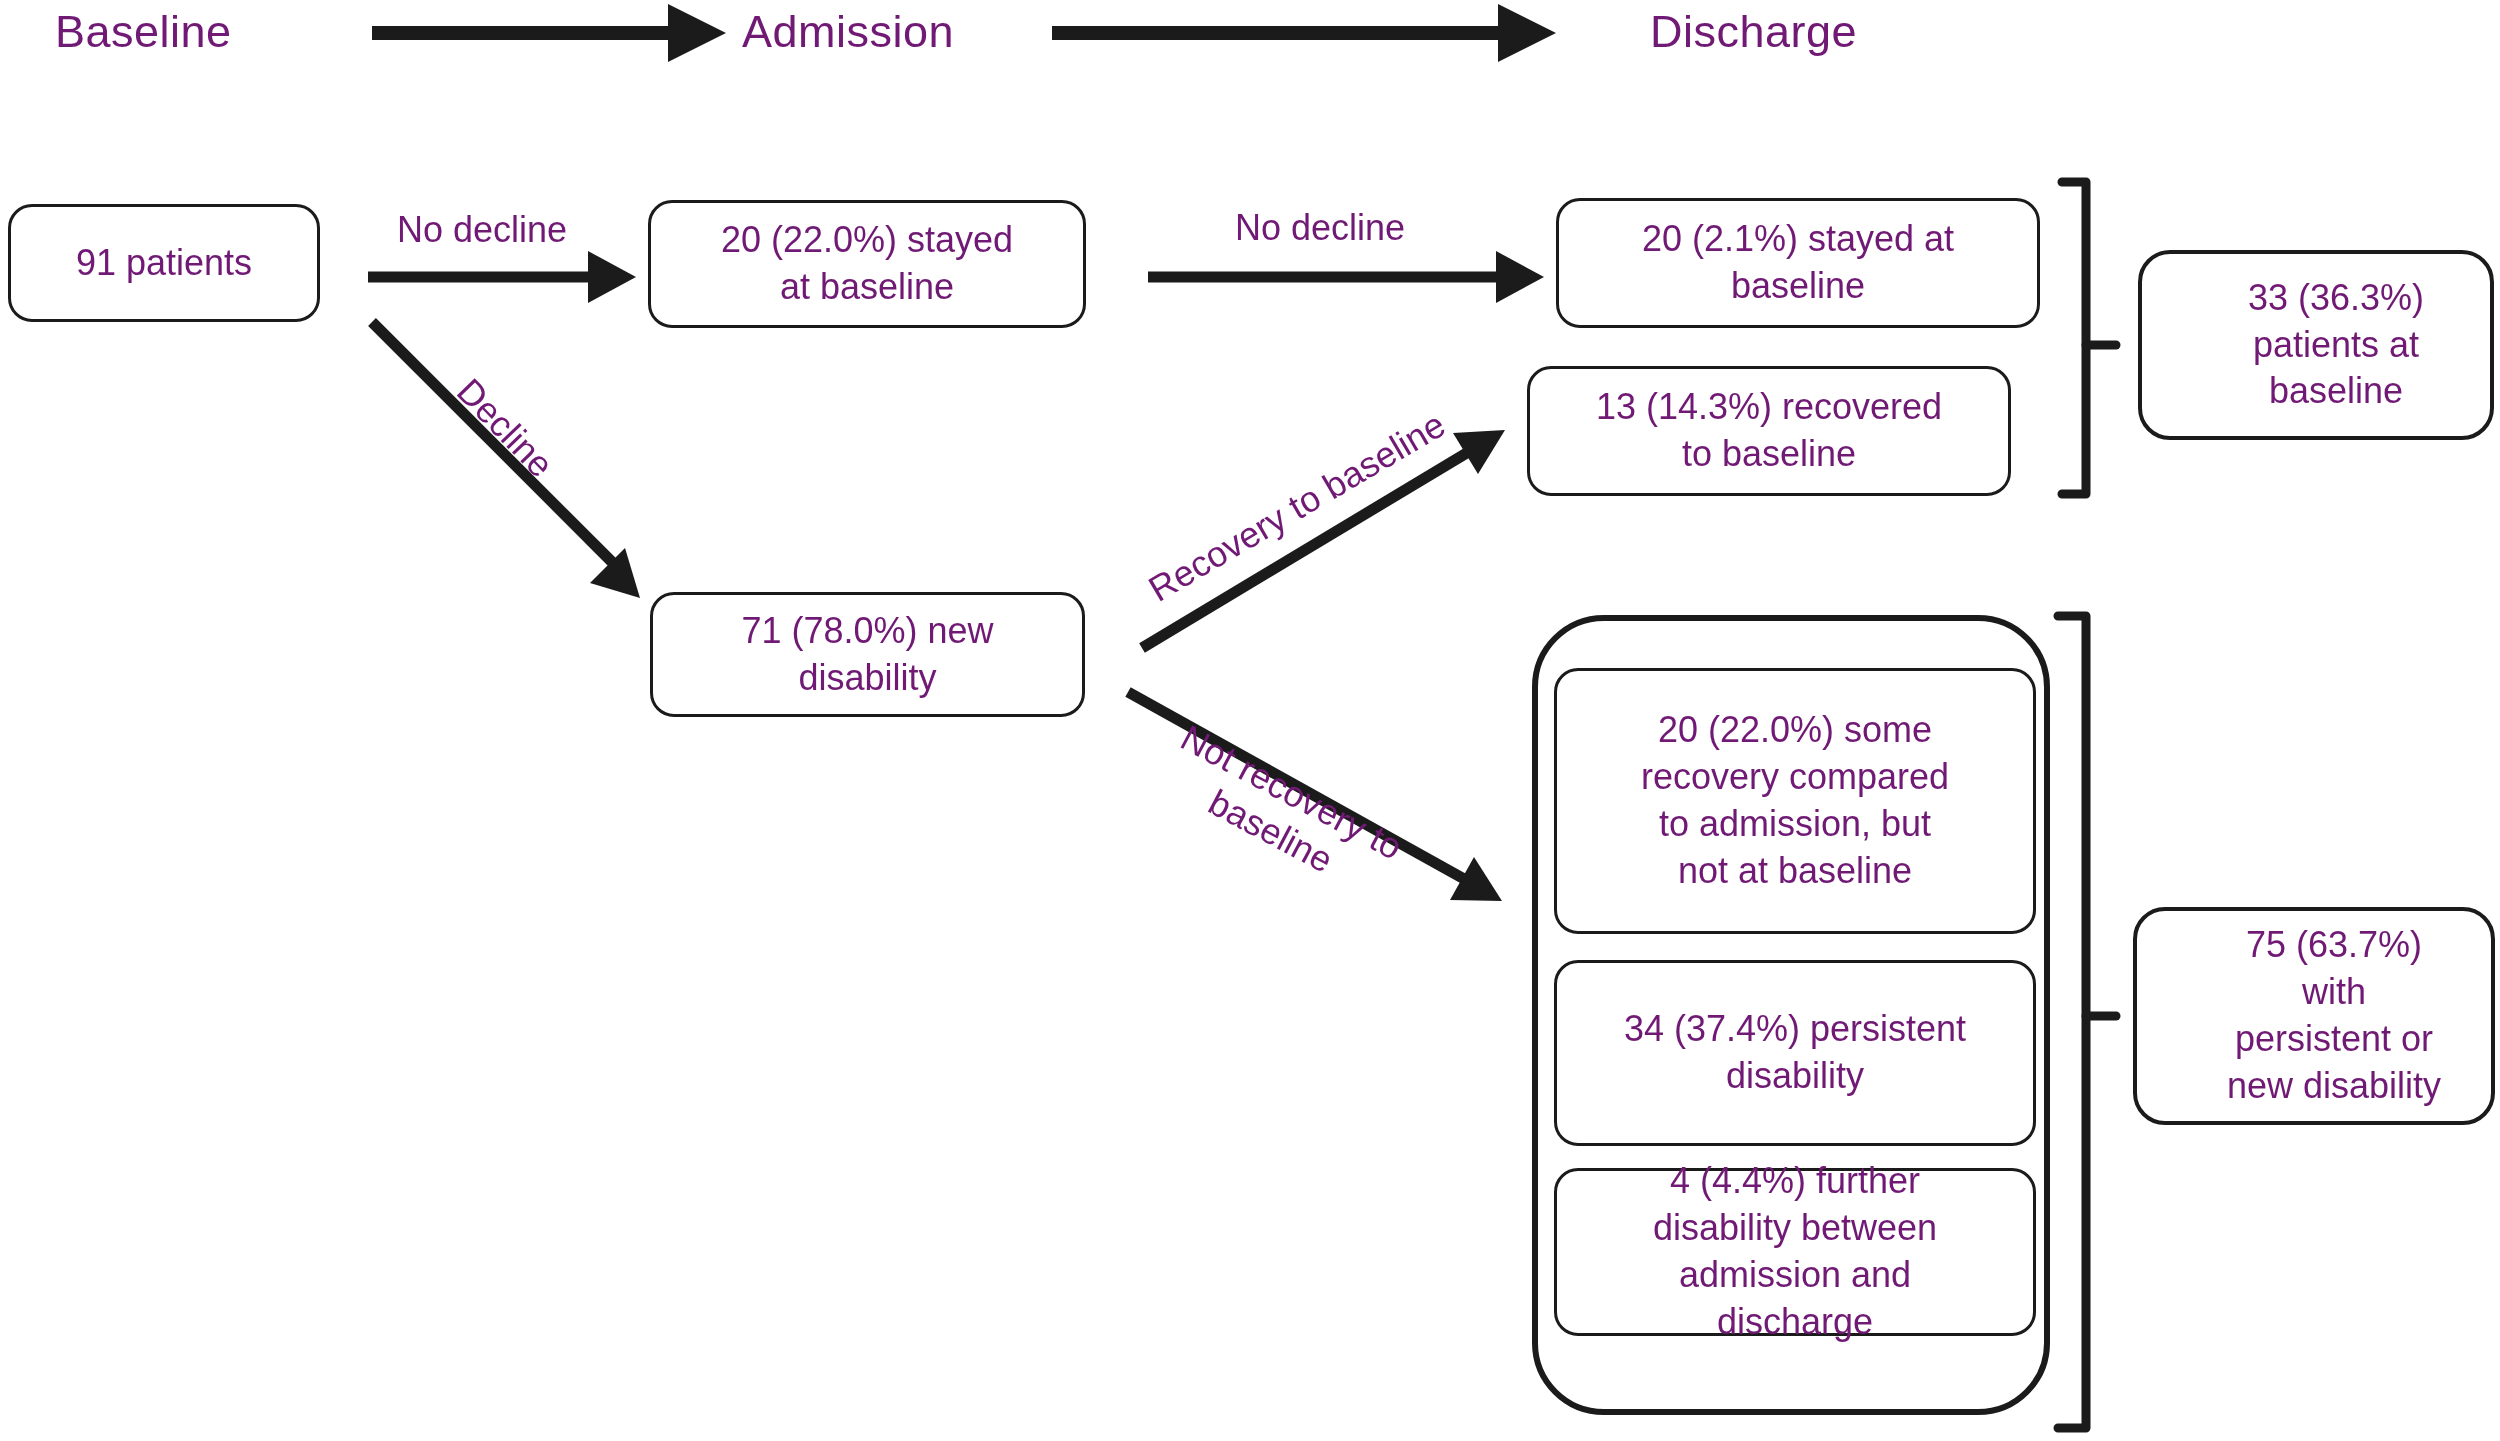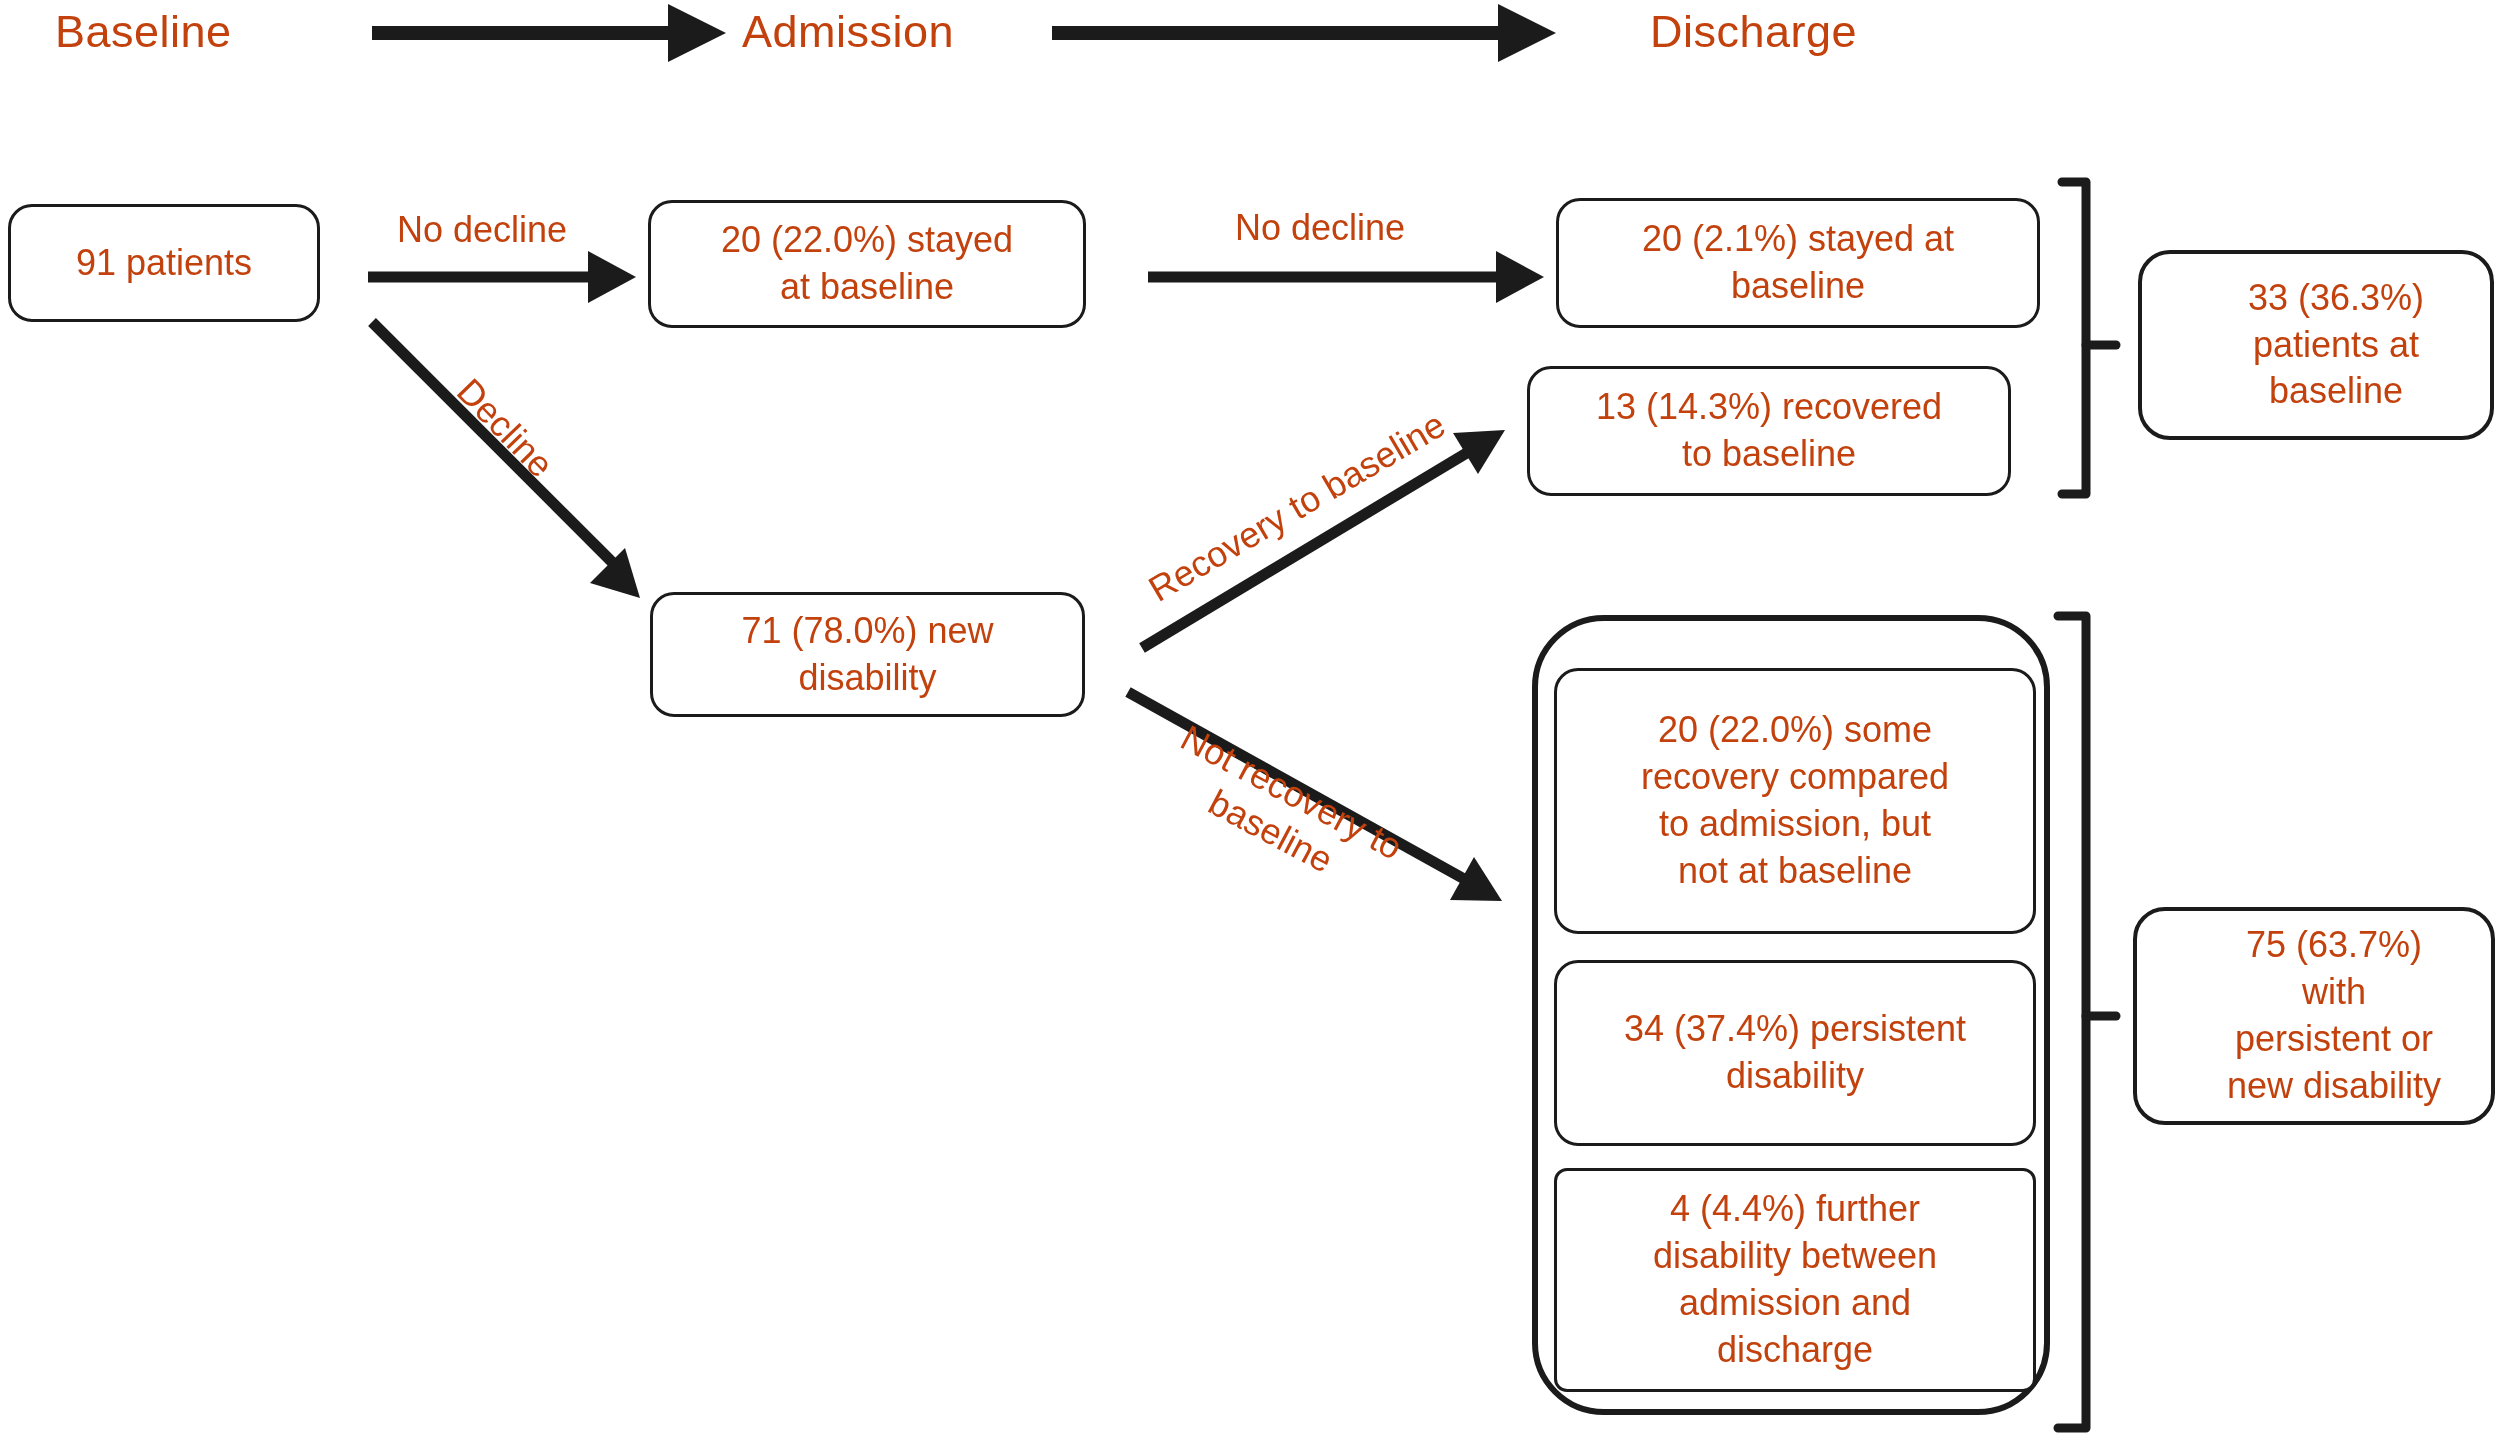--- a/index.html
+++ b/index.html
@@ -1,18 +1,18 @@
 <!DOCTYPE html>
 <html><head>
 <meta charset="utf-8">
 <style>
   html, body { margin:0; padding:0; background:#ffffff; }
   #canvas {
     position:relative; width:2500px; height:1441px; background:#ffffff;
-    font-family:"Liberation Sans", sans-serif; color:#c2410c; overflow:hidden;
+    font-family:"Liberation Sans", sans-serif; color:#701a75; overflow:hidden;
   }
   .stage {
     position:absolute; font-size:45px; letter-spacing:0.5px; white-space:nowrap;
   }
   .node {
     position:absolute; box-sizing:border-box; background:#ffffff;
     border:3px solid #1b1b1b; border-radius:24px;
     display:flex; align-items:center; justify-content:center;
     text-align:center; white-space:pre-line; font-size:36px; line-height:1.3;
   }
@@ -107,21 +107,21 @@
   <div class="node" style="left:1527px; top:366px; width:484px; height:130px;">13 (14.3%) recovered
 to baseline</div>
 
   <div class="container-box" style="left:1532px; top:615px; width:518px; height:800px;"></div>
   <div class="node" style="left:1554px; top:668px; width:482px; height:266px;">20 (22.0%) some
 recovery compared
 to admission, but
 not at baseline</div>
   <div class="node" style="left:1554px; top:960px; width:482px; height:186px;">34 (37.4%) persistent
 disability</div>
-  <div class="node" style="left:1554px; top:1168px; width:482px; height:224px;border-radius:13px;">4 (4.4%) further
+  <div class="node" style="left:1554px; top:1168px; width:482px; height:168px;">4 (4.4%) further
 disability between
 admission and
 discharge</div>
 
   <div class="node heavy" style="left:2138px; top:250px; width:356px; height:190px;">33 (36.3%)
 patients at
 baseline</div>
   <div class="node heavy" style="left:2133px; top:907px; width:362px; height:218px;">75 (63.7%)
 with
 persistent or

